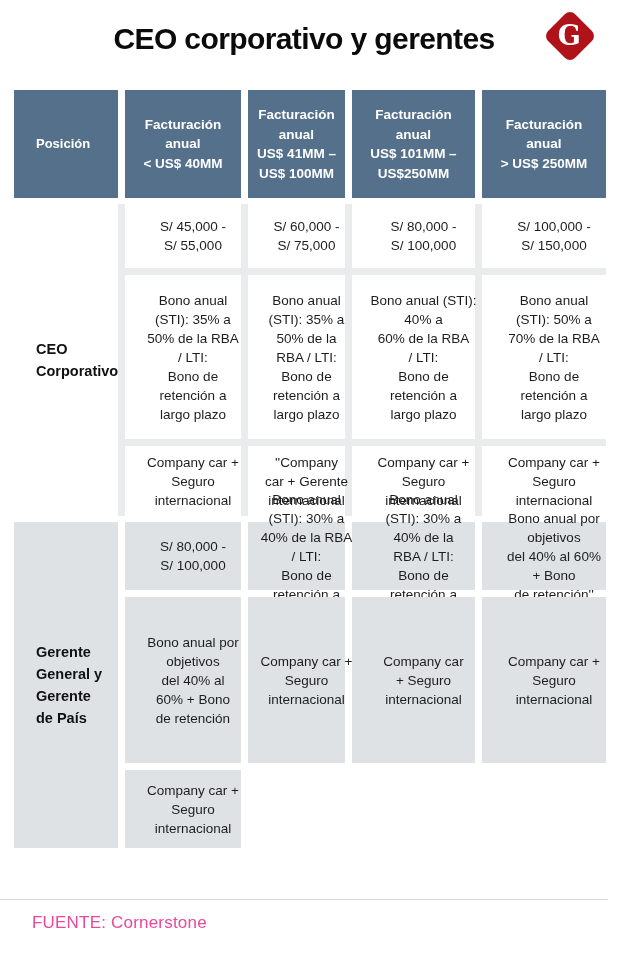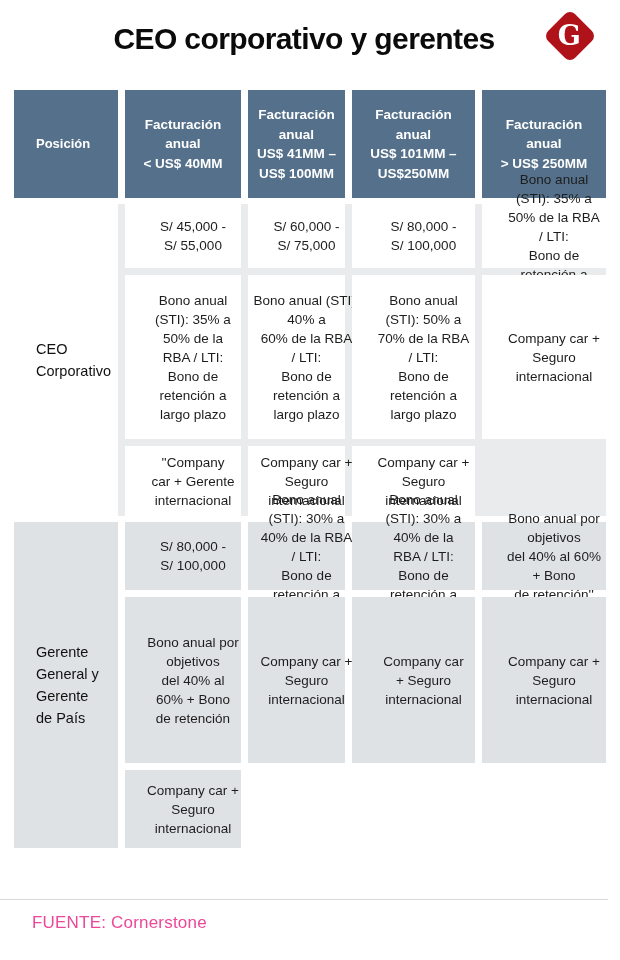--- a/index.html
+++ b/index.html
@@ -62,21 +62,21 @@
   .section-ger .cell,.section-ger .label-cell{background:var(--alt-cell-bg);}
 
   .cell{
     display:flex;align-items:center;justify-content:center;
     text-align:center;font-size:13.5px;line-height:19px;
     color:var(--ink);white-space:pre;overflow:visible;padding-left:20px;
   }
   .label-cell{
     grid-column:1;grid-row:1 / span 3;
     display:flex;align-items:center;justify-content:flex-start;
-    padding-left:22px;font-weight:normal;font-size:14.5px;
+    padding-left:22px;font-weight:bold;font-size:14.5px;
     line-height:22px;color:#111;white-space:pre;
   }
 
   
   .footer-rule{position:absolute;left:0;top:899px;width:620px;height:0;border-top:1px solid #d9d9d9;}
   .source{position:absolute;left:32px;top:913px;font-size:17px;color:#ec4899;letter-spacing:0.2px;}
 </style>
 </head>
 <body>
 
@@ -113,20 +113,22 @@
     <div class="grid section section-ceo">
       <div class="label-cell">CEO
 Corporativo</div>
 
       <div class="cell">S/ 45,000 -
 S/ 55,000</div>
       <div class="cell">S/ 60,000 -
 S/ 75,000</div>
       <div class="cell">S/ 80,000 -
 S/ 100,000</div>
+      <div class="cell">S/ 100,000 -
+S/ 150,000</div>
 
       <div class="cell">Bono anual
 (STI): 35% a
 50% de la RBA
 / LTI:
 Bono de
 retención a
 largo plazo</div>
       <div class="cell">Bono anual
 (STI): 35% a

